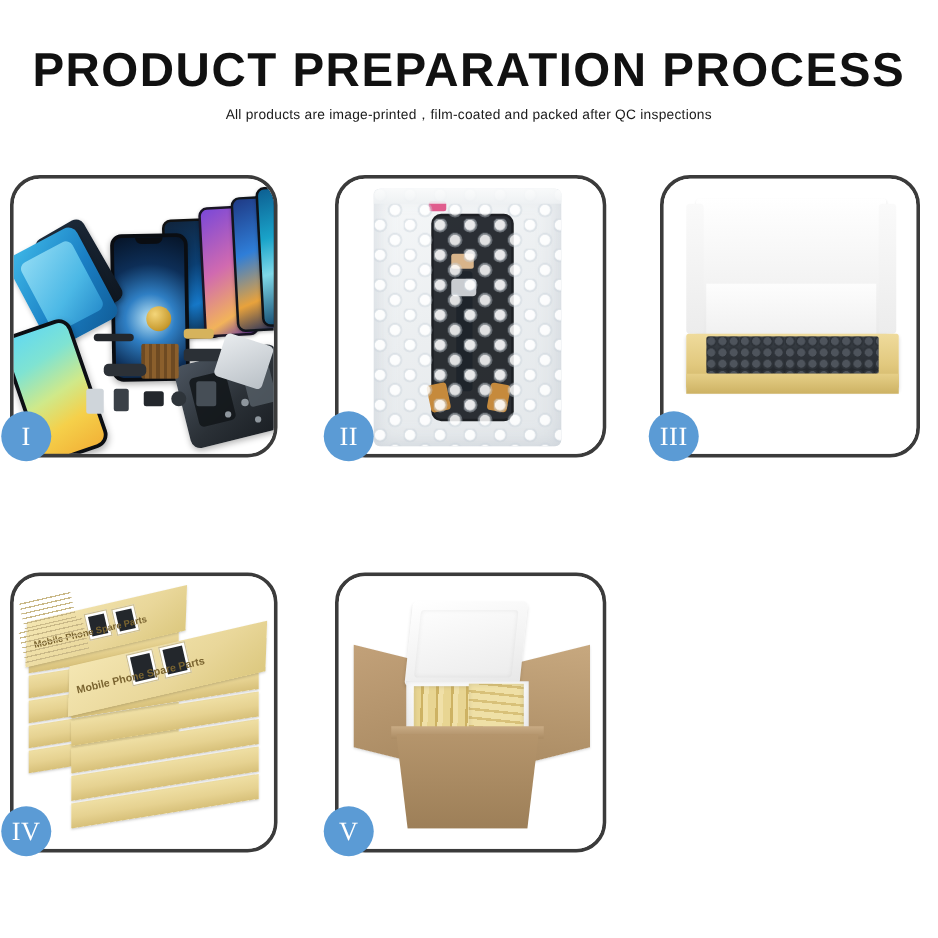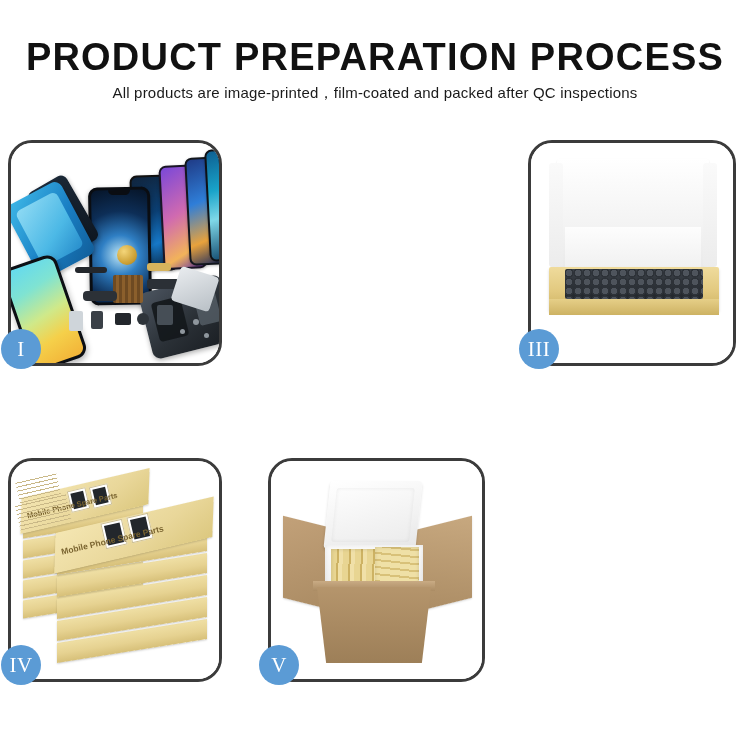--- a/index.html
+++ b/index.html
@@ -20,21 +20,21 @@
     font-size:38px;
     font-weight:bold;
     letter-spacing:1.2px;
     color:#111111;
     font-family:"Liberation Sans", sans-serif;
     white-space:nowrap;
   }
   .subtitle{
     margin:0;
     position:absolute;left:0;top:84px;width:750px;
-    font-size:15px;
+    font-size:11px;
     color:#1a1a1a;
     letter-spacing:.2px;
     font-family:"Liberation Sans", sans-serif;
     white-space:nowrap;
     text-align:center;
   }
 
   
   .grid{position:absolute;left:0;top:0;width:750px;height:750px;}
   .panel{
@@ -399,20 +399,38 @@
         <div class="part pt-bat"></div>
         <div class="part pt-sim"></div>
         <div class="part pt-tool"></div>
         <div class="part pt-screw1"></div>
         <div class="part pt-screw2"></div>
         <div class="part pt-screw3"></div>
       </div>
       <div class="badge">I</div>
     </div>
 
+    <div class="panel p2">
+      <div class="canvas c2">
+        <div class="bag">
+          <div class="scr">
+              <i></i>
+            </div>
+          <div class="flex-tail"></div>
+          <div class="flex-chip"></div>
+          <div class="flex-chip2"></div>
+          <div class="conn-l"></div>
+          <div class="conn-r"></div>
+          <div class="tape"></div>
+          <div class="bubbles"></div>
+          <div class="bag-lip"></div>
+        </div>
+      </div>
+      <div class="badge">II</div>
+    </div>
 
     <div class="panel p3">
       <div class="canvas c3">
         <div class="lid"></div>
         <div class="foam"></div>
         <div class="tray"></div>
         <div class="tray-fill"></div>
         <div class="tray-front"></div>
       </div>
       <div class="badge">III</div>

